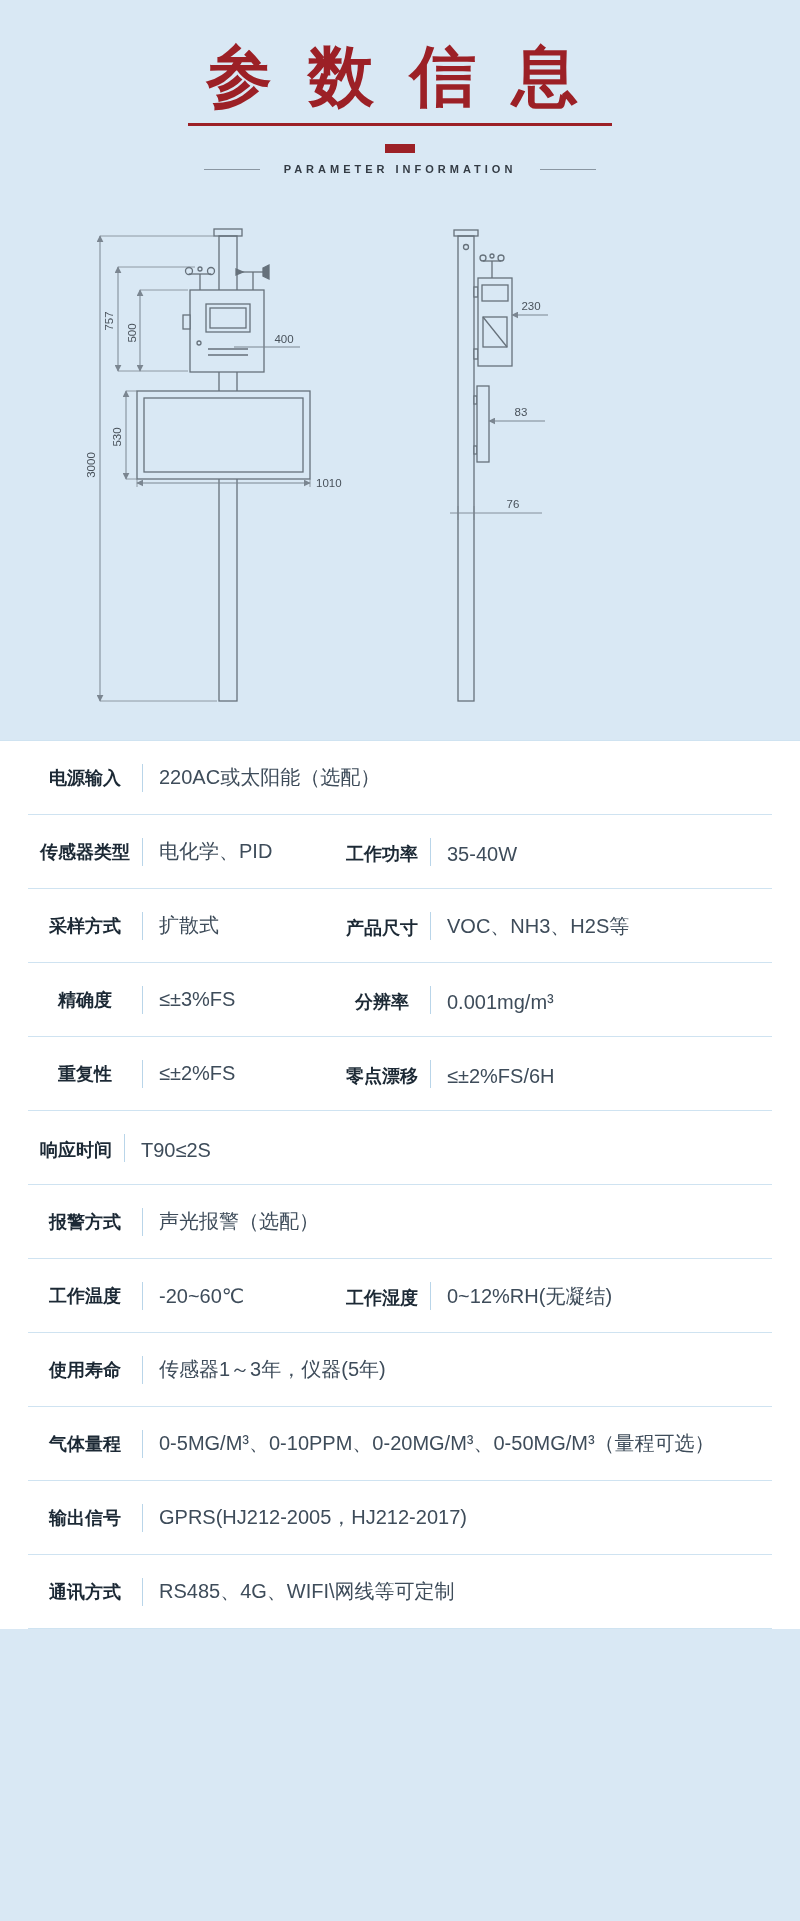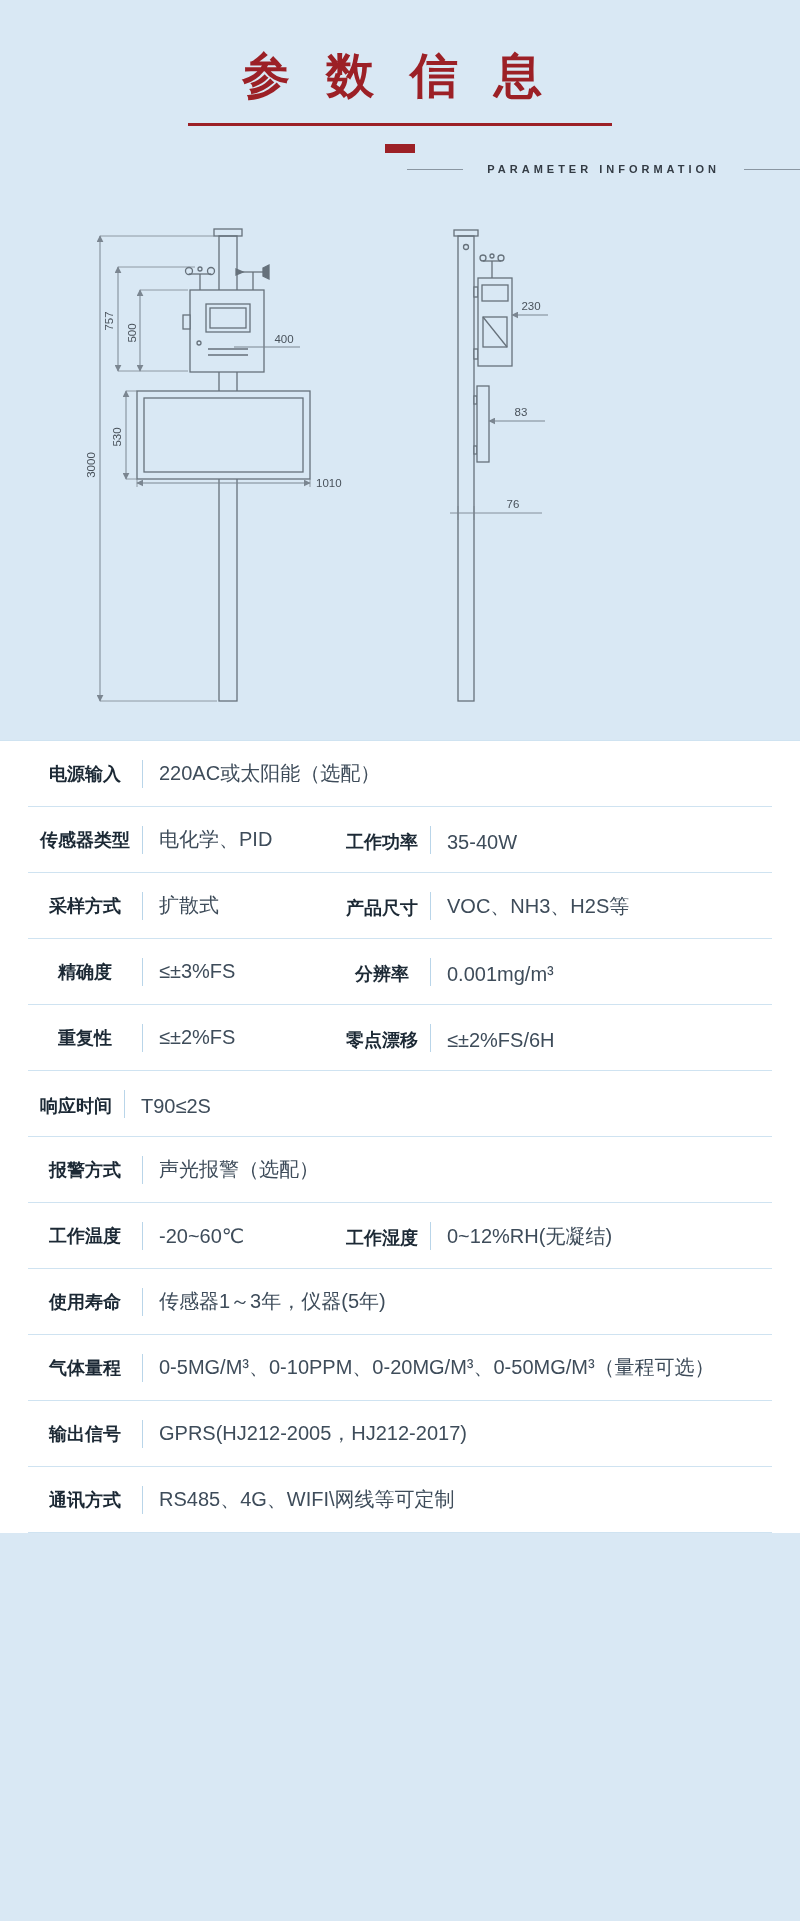--- a/index.html
+++ b/index.html
@@ -15,36 +15,36 @@
   *{box-sizing:border-box;margin:0;padding:0;}
   html,body{width:800px;}
   body{
     width:800px;height:1921px;overflow:hidden;position:relative;
     background:var(--bg);
     font-family:"Liberation Sans","DejaVu Sans",sans-serif;
   }
   
   .header{padding-top:46px;text-align:center;}
   .title{
-    font-size:48px;font-weight:bold;color:var(--accent);
+    font-size:66px;font-weight:bold;color:var(--accent);
     letter-spacing:36px;padding-left:20px;line-height:60px;
   }
   .title-underline{width:424px;height:3px;background:var(--accent);margin:17px auto 0;}
   .title-block{width:30px;height:9px;background:var(--accent);margin:18px auto 0;}
-  .subtitle-row{margin-top:10px;display:flex;align-items:center;justify-content:flex-end;gap:24px;}
+  .subtitle-row{margin-top:10px;display:flex;align-items:center;justify-content:center;gap:24px;}
   .subtitle-line{width:56px;height:1px;background:#8a96a2;}
   .subtitle{font-size:11px;font-weight:600;letter-spacing:4px;color:#333b44;}
   
   .diagram{margin-top:46px;}
   .diagram svg{display:block;}
   .diagram text{font-size:11.5px;fill:#49525b;font-family:"Liberation Sans",sans-serif;}
   
   .specs{background:#ffffff;margin-top:14px;border-top:1px solid var(--line);}
   .rows{margin:0 28px;}
-  .row{display:flex;align-items:center;height:66px;border-bottom:1px solid var(--line);}
+  .row{display:flex;align-items:center;height:74px;border-bottom:1px solid var(--line);}
   .cell{display:flex;align-items:center;min-width:0;}
   .cell-a{flex:0 0 306px;}
   .cell-b{flex:1;align-items:flex-end;}
   .cell-full{flex:1;}
   .lab{width:114px;flex:0 0 114px;text-align:center;font-weight:bold;font-size:18px;color:var(--label);}
   .cell-b .lab{width:96px;flex:0 0 96px;}
   .vline{width:1px;flex:0 0 1px;height:28px;background:var(--vline);}
   .val{padding-left:16px;font-size:20px;color:var(--value);white-space:nowrap;}
 </style>
 </head>

